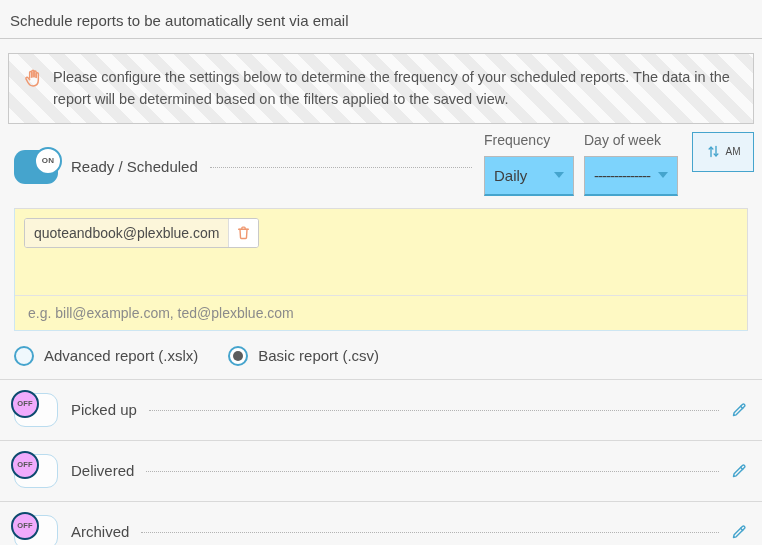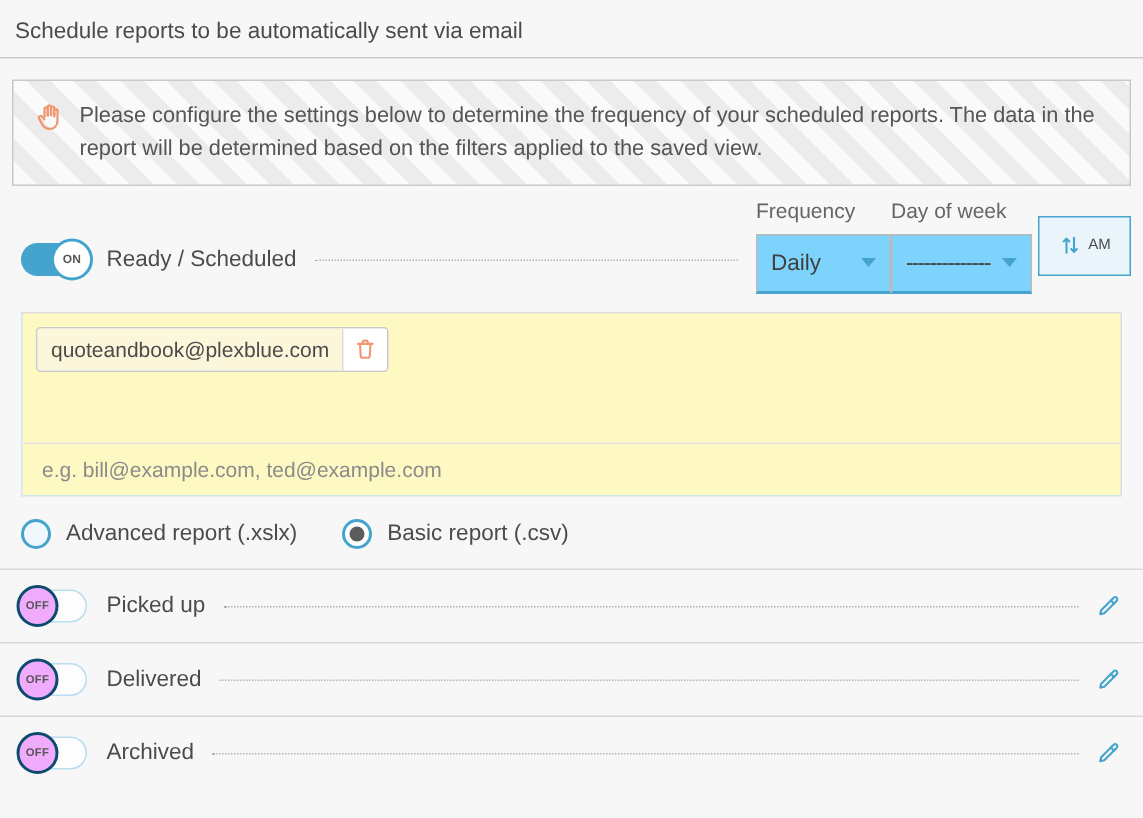--- a/index.html
+++ b/index.html
@@ -24,42 +24,42 @@
     font-size: 14.5px; line-height: 1.55; color: #555;
   }
   .notice svg { flex: 0 0 auto; margin-top: 2px; }
 
   
   .schedule-row { margin: 8px 8px 0 14px; display: flex; align-items: flex-end; }
   .schedule-left { display: flex; align-items: center; flex: 1; margin-bottom: 12px; min-width: 0; }
   .schedule-left .row-label { margin-left: 13px; font-size: 15px; color: #4b4b4b; white-space: nowrap; }
   .leader { flex: 1; border-top: 1px dotted #b3b3b3; margin: 2px 12px 0; }
 
-  .fields { display: flex; align-items: center; }
+  .fields { display: flex; align-items: flex-start; gap: 10px; }
   .field { display: flex; flex-direction: column; }
   .field-label { font-size: 14px; color: #666; margin-bottom: 8px; }
   .select {
     height: 40px; background: #7dd3fc;
     border: 1px solid #b9b9b9; border-bottom: 2px solid #45a4cd;
     display: flex; align-items: center; justify-content: space-between;
     padding: 0 9px; font-size: 15px; color: #3f3f3f; cursor: pointer;
   }
   .select.freq { width: 90px; }
   .select.dow  { width: 94px; letter-spacing: -1px; }
   .select.time { width: 72px; }
   .caret { width: 0; height: 0; border-left: 5px solid transparent; border-right: 5px solid transparent; border-top: 6px solid #45a4cd; margin-left: 6px; }
   .ampm-btn {
     height: 40px; width: 62px; margin-left: 4px;
     background: #e9f4fb; border: 1px solid #45a4cd;
     display: flex; align-items: center; justify-content: center; gap: 5px;
     font-size: 10px; color: #4b4b4b; cursor: pointer;
   }
 
   
-  .toggle { position: relative; display: inline-block; width: 44px; height: 22px; border-radius: 11px; flex: 0 0 auto; cursor: pointer; }
+  .toggle { position: relative; display: inline-block; width: 44px; height: 34px; border-radius: 11px; flex: 0 0 auto; cursor: pointer; }
   .toggle .knob {
     position: absolute; top: -3px; width: 28px; height: 28px; border-radius: 50%;
     display: flex; align-items: center; justify-content: center;
     font-size: 8px; font-weight: bold; color: #555; letter-spacing: .2px;
   }
   .toggle.on  { background: #45a4cd; }
   .toggle.on .knob  { right: -4px; background: #fff; border: 2px solid #45a4cd; }
   .toggle.off { background: #fdfdfd; border: 1px solid #badcef; }
   .toggle.off .knob { left: -4px; top: -4px; background: #f0abfc; border: 2px solid #0c4a6e; font-size: 7.5px; }
 
@@ -144,21 +144,21 @@
       <span class="tag-text">quoteandbook@plexblue.com</span>
       <span class="tag-remove">
         <svg width="13" height="15" viewBox="0 0 24 26" fill="none" stroke="#ef9870" stroke-width="2.6" stroke-linecap="round" stroke-linejoin="round">
           <path d="M3 7h18"></path>
           <path d="M9 7V4.5A1.5 1.5 0 0 1 10.5 3h3A1.5 1.5 0 0 1 15 4.5V7"></path>
           <path d="M5.5 7l1 15.5A1.6 1.6 0 0 0 8.1 24h7.8a1.6 1.6 0 0 0 1.6-1.5l1-15.5"></path>
         </svg>
       </span>
     </span>
   </div>
-  <div class="hint-row">e.g. bill@example.com, ted@example.com</div>
+  <div class="hint-row">e.g. bill@example.com, ted@plexblue.com</div>
 </div>
 
 <div class="radio-row">
   <div class="radio-opt">
     <span class="radio unselected"></span>
     <span>Advanced report (.xslx)</span>
   </div>
   <div class="radio-opt">
     <span class="radio selected"></span>
     <span>Basic report (.csv)</span>

